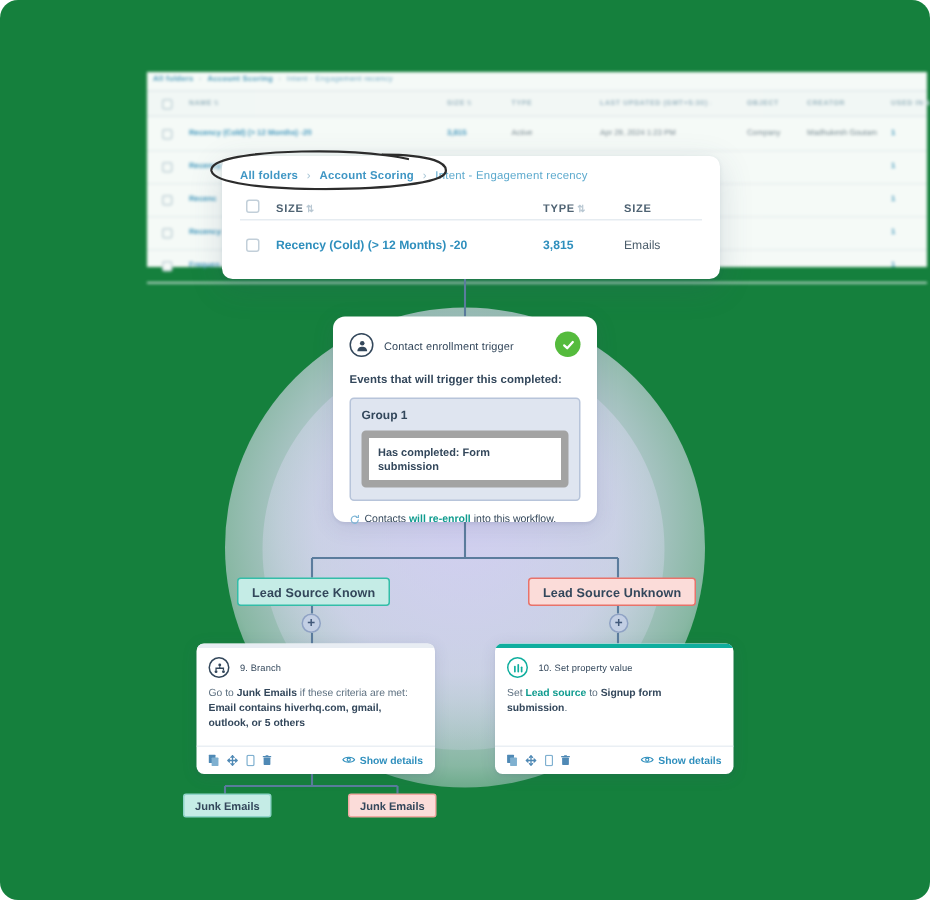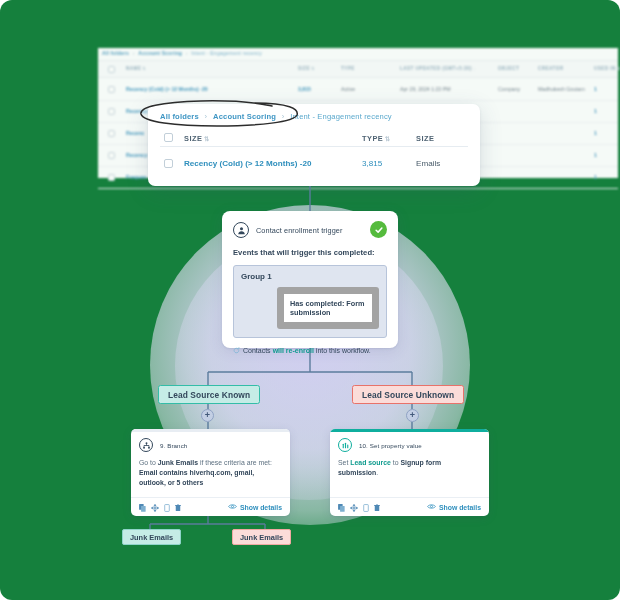--- a/index.html
+++ b/index.html
@@ -89,21 +89,21 @@
     border: 1.2px solid #c2cfd9; border-radius: 2px; background: #fff;
   }
   #fg-row {
     position: absolute; left: 12px; top: 48px; width: 308px; height: 26px;
   }
   .fg-cell {
     position: absolute; top: 7px;
     font-size: 8.1px; white-space: nowrap;
   }
   .fg-cell.link { color: #2f8fbd; font-weight: bold; text-align: right; }
-  .fg-cell.size { color: #2f8fbd; font-weight: normal; text-align: center; }
+  .fg-cell.size { color: #2f8fbd; font-weight: bold; text-align: center; }
   .fg-cell.type { color: #4a5c6a; }
 
   
   #annot-ellipse {
     position: absolute; left: 139px; top: 99px;
     width: 162px; height: 28px;
     pointer-events: none;
   }
 
   
@@ -167,24 +167,24 @@
     margin-top: 8px;
     border: 1px solid #b7c4da;
     background: #dfe5f0;
     border-radius: 3px;
     padding: 6px 7px 8px 7px;
   }
   #group-title { font-size: 8px; font-weight: bold; color: #33475b; }
   #group-item {
     margin-top: 6px;
     background: #ffffff;
-    border: 7px solid #a3a3a3;
+    border: 5px solid #a3a3a3;
     border-radius: 3px;
     padding: 5px 6px;
-    font-size: 7.3px; font-weight: bold; color: #33475b; margin-left: 36px;
+    font-size: 7.3px; font-weight: bold; color: #33475b;
   }
   #reenroll {
     margin-top: 9px; display: flex; align-items: center;
     font-size: 7px; color: #33475b;
   }
   #reenroll .re-strong { color: #0f9b8e; font-weight: bold; padding: 0 2px; }
 
   
   .branch-label {
     position: absolute;

